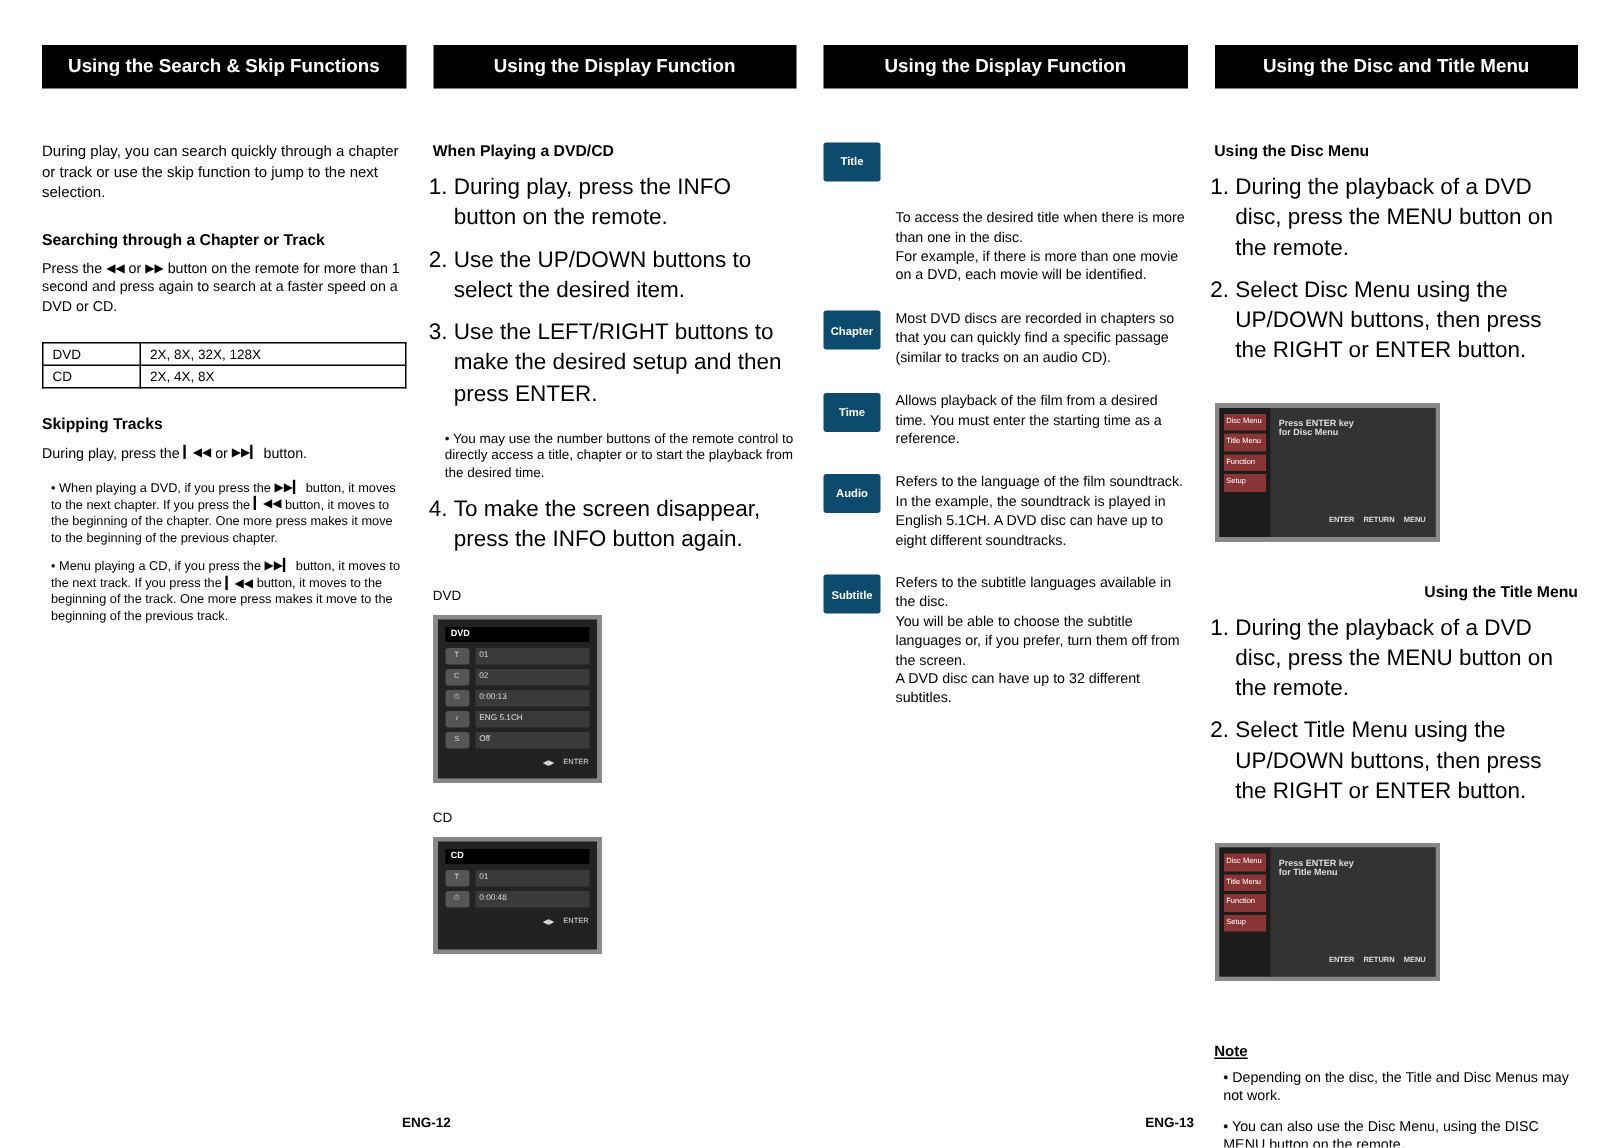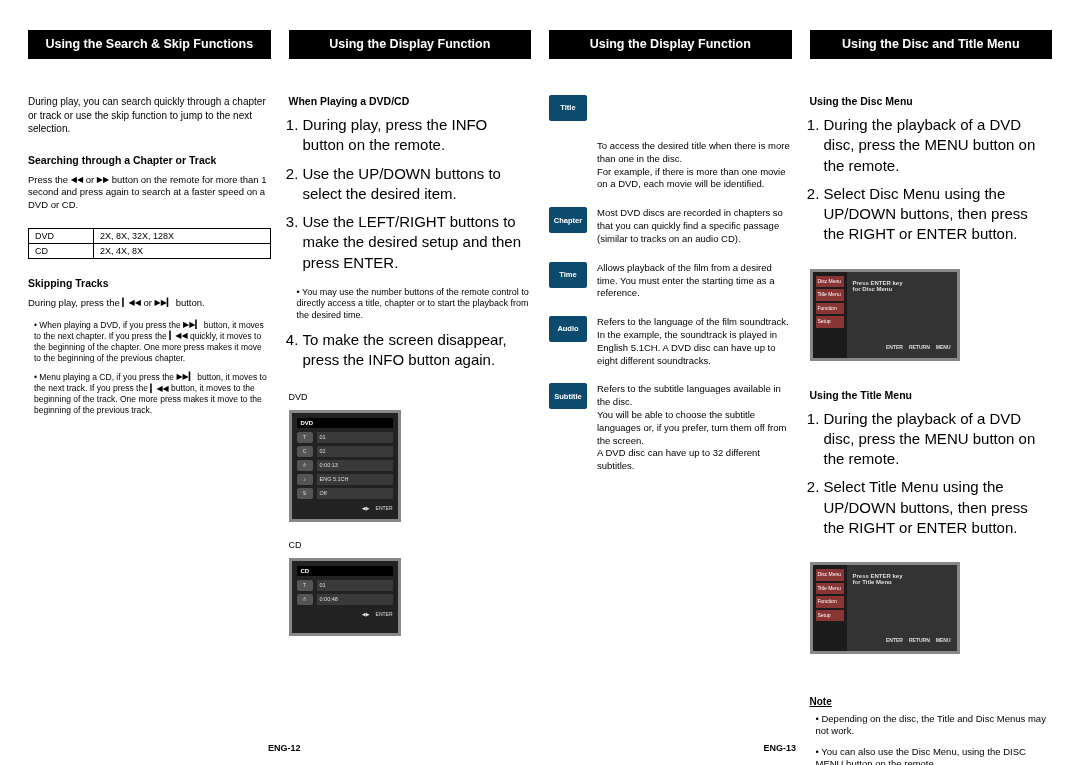--- a/index.html
+++ b/index.html
@@ -244,21 +244,21 @@
       <span class="skip-btn">▶▶▎</span>
       <span>button.</span>
     </p>
 
     <ul class="notes">
       <li>
         <span>When playing a DVD, if you press the</span>
         <span class="skip-btn">▶▶▎</span>
         <span>button, it moves to the next chapter. If you press the</span>
         <span class="skip-btn">▎◀◀</span>
-        <span>quickly, it moves to the beginning of the chapter. One more press makes it move to the beginning of the previous chapter.</span>
+        <span>button, it moves to the beginning of the chapter. One more press makes it move to the beginning of the previous chapter.</span>
       </li>
       <li>
         <span>Menu playing a CD, if you press the</span>
         <span class="skip-btn">▶▶▎</span>
         <span>button, it moves to the next track. If you press the</span>
         <span class="skip-btn">▎◀◀</span>
         <span>button, it moves to the beginning of the track. One more press makes it move to the beginning of the previous track.</span>
       </li>
     </ul>
   </div>
@@ -376,21 +376,21 @@
 for Disc Menu</div>
           <div class="ss-footer">
             <span>ENTER</span>
             <span>RETURN</span>
             <span>MENU</span>
           </div>
         </div>
       </div>
     </div>
 
-    <div class="section-title" style="margin-top:14px;">Using the Title Menu</div>
+    <div class="section-title" style="margin-top:14px;text-align:right;">Using the Title Menu</div>
     <ol class="steps">
       <li>During the playback of a DVD disc, press the MENU button on the remote.</li>
       <li>Select Title Menu using the UP/DOWN buttons, then press the RIGHT or ENTER button.</li>
     </ol>
     <div class="screenshot menu">
       <div class="menu-side">
         <div class="menu-tabs">
           <div class="menu-tab">Disc Menu</div>
           <div class="menu-tab">Title Menu</div>
           <div class="menu-tab">Function</div>

